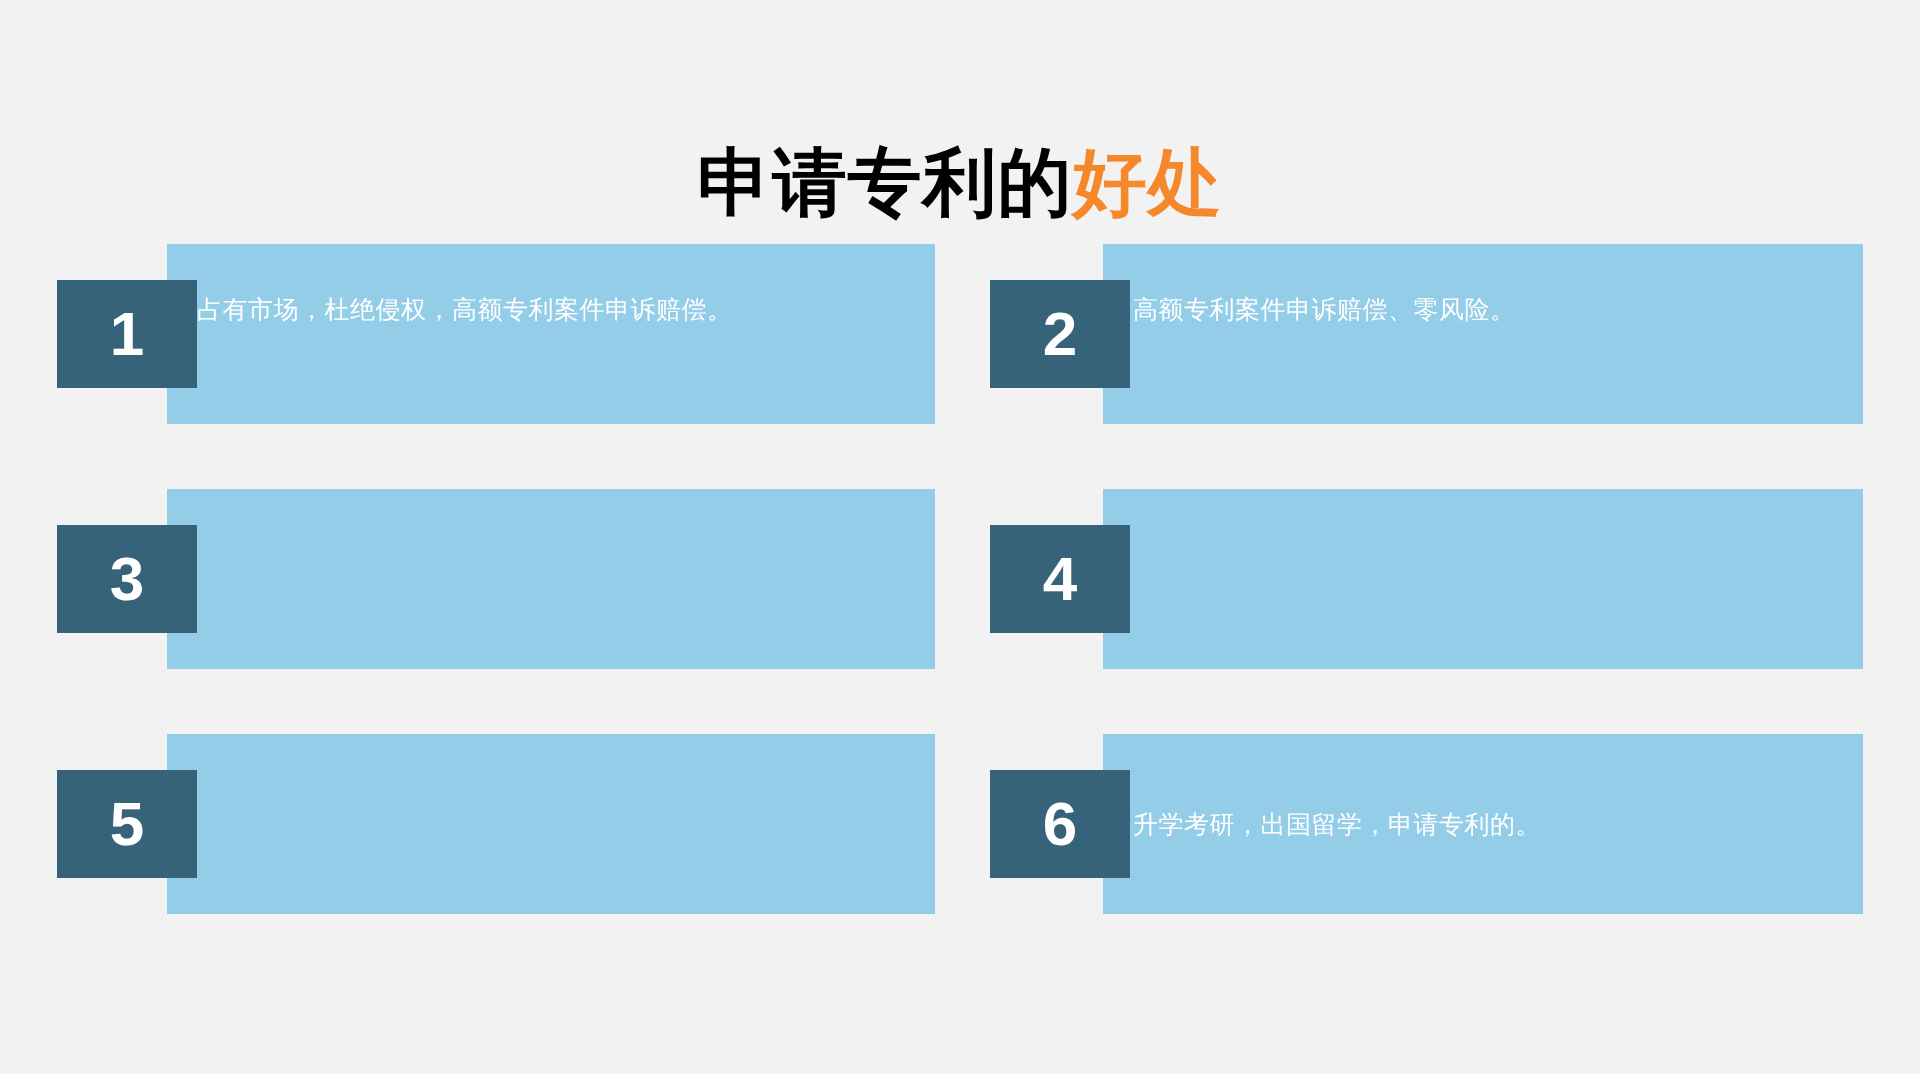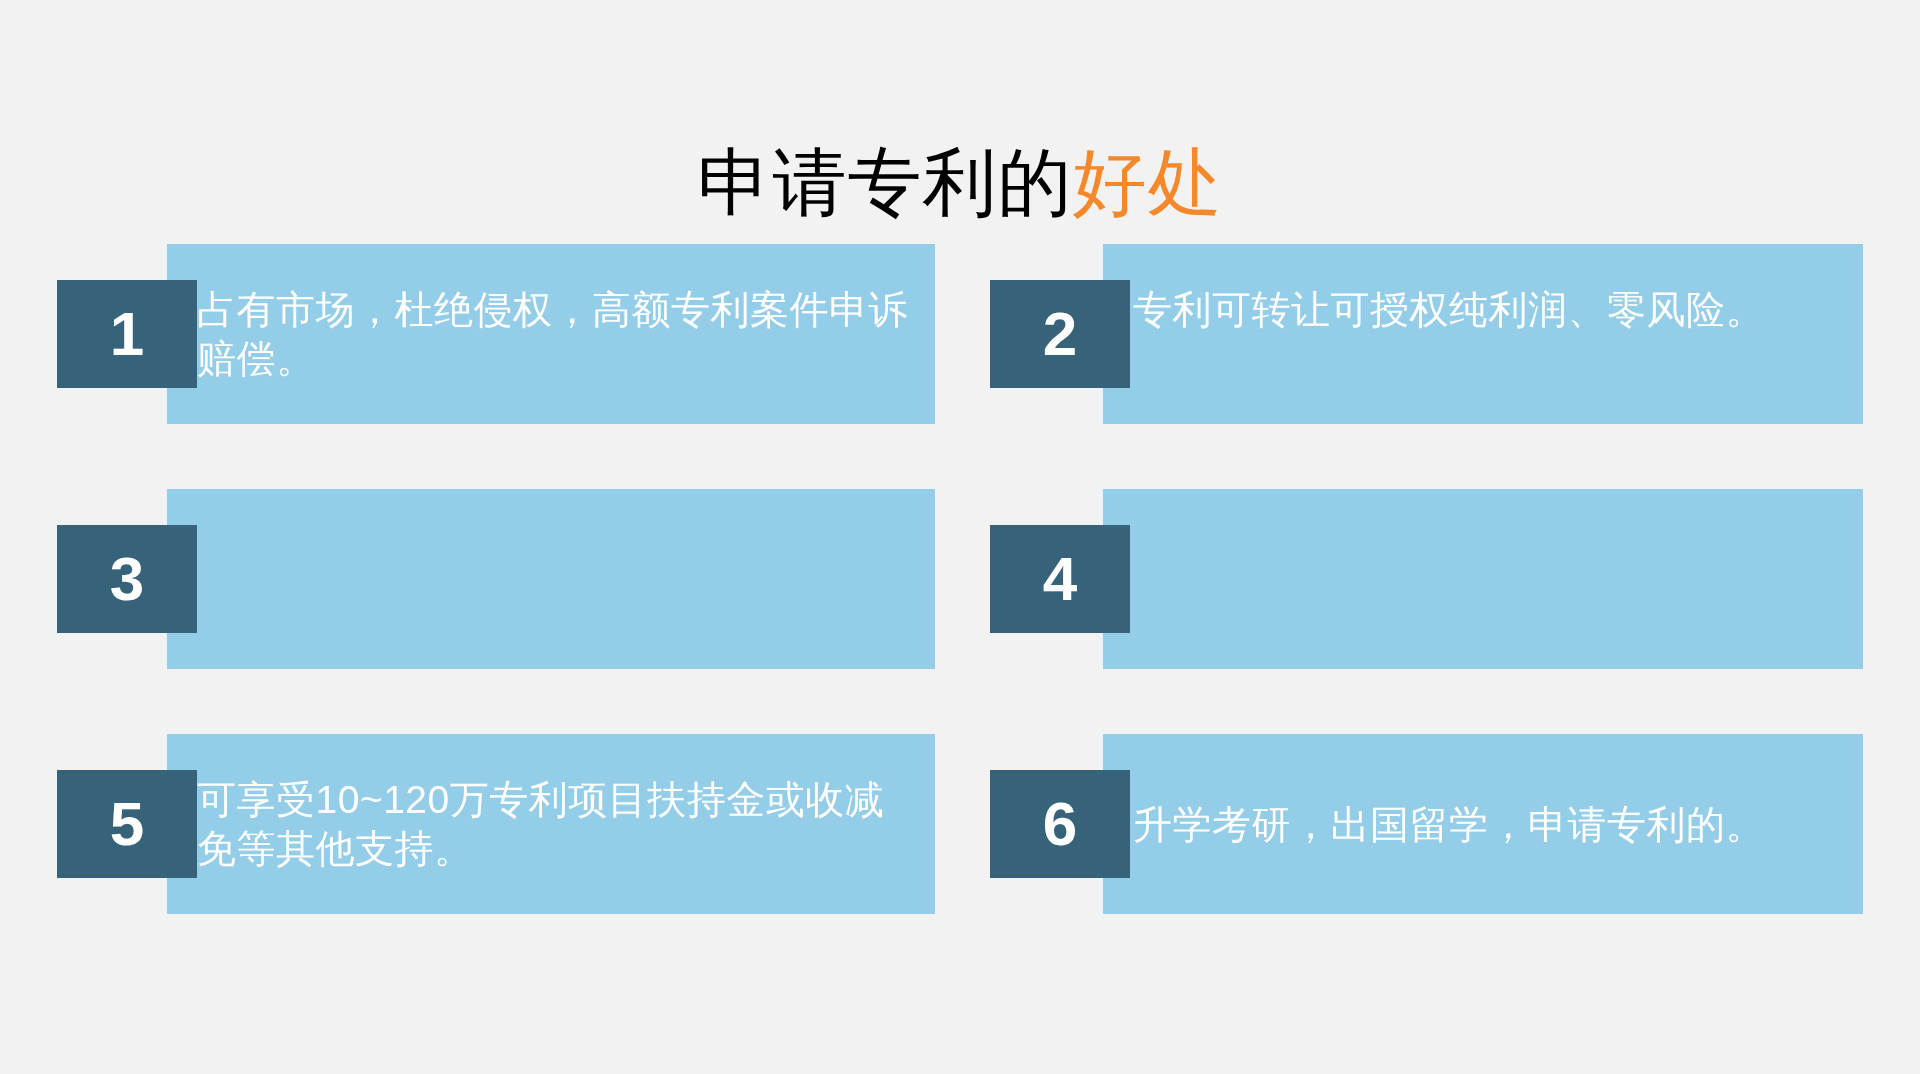--- a/index.html
+++ b/index.html
@@ -17,21 +17,21 @@
   }
 
   
   .title {
     position: absolute;
     left: 0;
     top: 96px;
     width: 1920px;
     text-align: center;
     font-size: 74px;
-    font-weight: normal;
+    font-weight: bold;
     line-height: 1.0;
     letter-spacing: 1px;
     white-space: nowrap;
   }
   .title .t-accent{ color: #f5882b; }
 
   
   .board {
     position: absolute;
     left: 0;
@@ -68,21 +68,21 @@
     text-align: center;
     z-index: 2;
     letter-spacing: 0;
   }
 
   
   .card .text {
     position: absolute;
     z-index: 1;
     color: #ffffff;
-    font-size: 39px;
+    font-size: 25px;
     line-height: 49px;
     font-weight: normal;
     letter-spacing: 0.5px;
     box-sizing: border-box;
   }
   .card .text.two-line { top: 41px; }
   .card .text.one-line { top: 66px; }
 
   
   .card.col-left  { left: 0; width: 960px; }
@@ -112,37 +112,36 @@
 
   <div class="card col-left row-1">
     <div class="panel"></div>
     <div class="badge">1</div>
     <div class="text two-line">占有市场，杜绝侵权，高额专利案件申诉赔偿。</div>
   </div>
 
   <div class="card col-right row-1">
     <div class="panel"></div>
     <div class="badge">2</div>
-    <div class="text two-line">专利可转让可授权纯利润、零风险。</div>
+    <div class="text two-line">高额专利案件申诉赔偿、零风险。</div>
   </div>
 
   <div class="card col-left row-2">
     <div class="panel"></div>
     <div class="badge">3</div>
   </div>
 
   <div class="card col-right row-2">
     <div class="panel"></div>
     <div class="badge">4</div>
   </div>
 
   <div class="card col-left row-3">
     <div class="panel"></div>
     <div class="badge">5</div>
-    <div class="text two-line">可享受10~120万专利项目扶持金或收减免等其他支持。</div>
   </div>
 
   <div class="card col-right row-3">
     <div class="panel"></div>
     <div class="badge">6</div>
     <div class="text one-line">升学考研，出国留学，申请专利的。</div>
   </div>
 
 </div>
 

